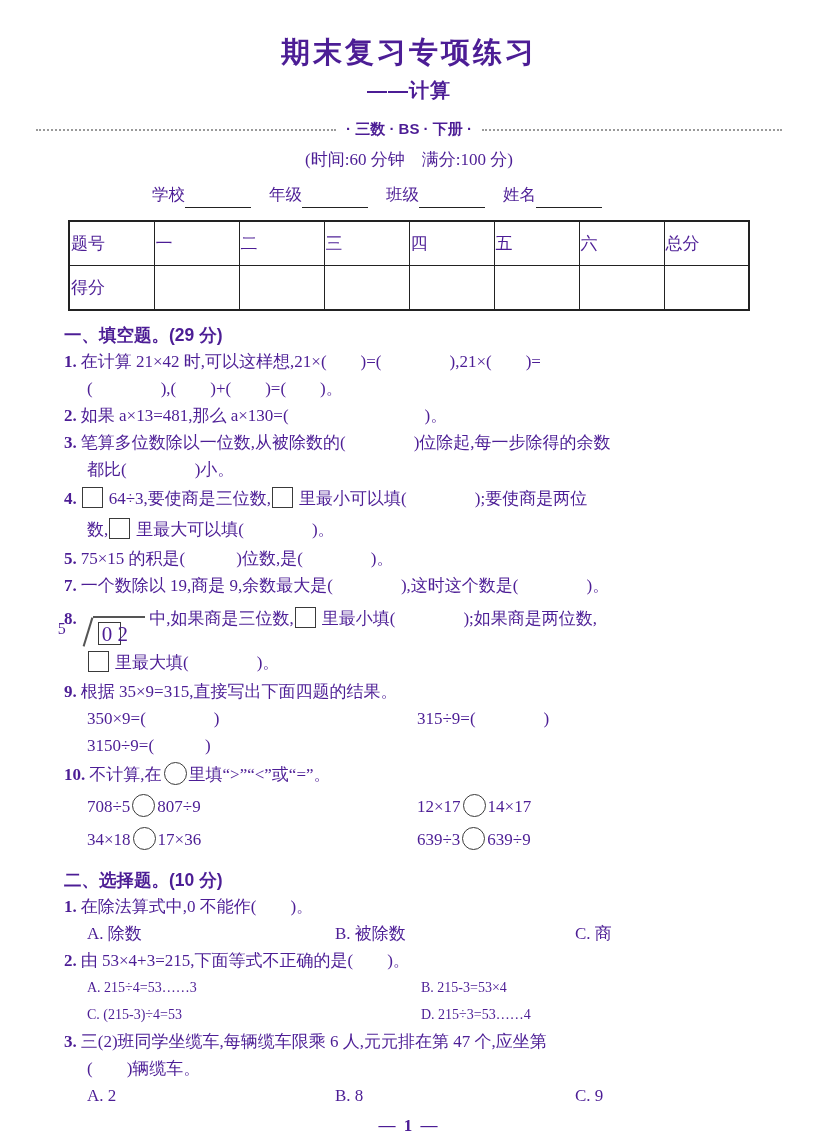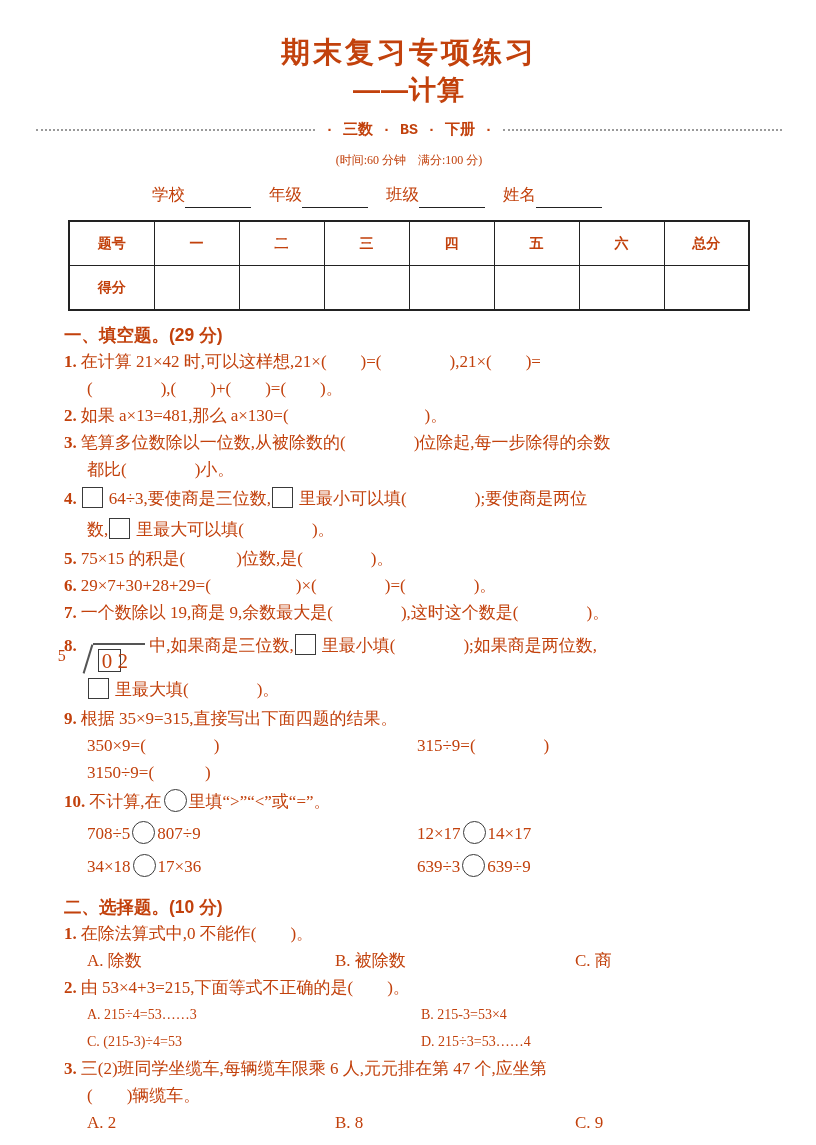--- a/index.html
+++ b/index.html
@@ -1,79 +1,79 @@
 <!DOCTYPE html>
 <html><head>
 <meta charset="utf-8">
 <style>
   html,body { margin:0; padding:0; background:#e8e8e8; }
   .sheet {
     position:relative;
     width:816px; height:1145px;
     margin:0 auto;
     background:#ffffff;
-    color:#c2410c;
+    color:#4c1d95;
     font-family:"Liberation Serif","DejaVu Serif",serif;
     overflow:hidden;
     box-sizing:border-box;
   }
   .content { padding:0 62px 0 64px; }
 
   
   .title1 {
     padding-top:36px;
     text-align:center;
     font-family:"Liberation Sans","DejaVu Sans",sans-serif;
     font-weight:bold;
     font-size:29px; line-height:32px;
     letter-spacing:3px;
   }
   .title2 {
     margin-top:7px;
     text-align:center;
     font-family:"Liberation Sans","DejaVu Sans",sans-serif;
     font-weight:bold;
-    font-size:27px; line-height:30px;
+    font-size:20px; line-height:30px;
     letter-spacing:1px;
   }
   .divider {
     margin:15px -28px 0 -28px;
     display:flex; align-items:center;
   }
   .divider .line { flex:1; border-top:2px dotted #9a9a9a; height:0; }
   .divider .edition {
     padding:0 10px;
-    font-family:Liberation Mono, monospace;
+    font-family:Liberation Sans, sans-serif;
     font-weight:bold;
     font-size:15px; white-space:nowrap;text-align:center;
   }
-  .meta { margin-top:10px; text-align:center; font-size:12px; line-height:22px; }
+  .meta { margin-top:10px; text-align:center; font-size:17px; line-height:22px; }
 
   .infoline {
     margin:11px 0 0 88px;
     display:flex; gap:18px;
     font-size:16.5px; line-height:26px;
   }
   .infoline .field { display:flex; align-items:flex-end; }
   .blankline {
     display:inline-block; width:66px; height:20px;
     border-bottom:1.2px solid #222;
   }
 
   
   table.score {
     width:682px; margin:12px auto 0 auto;
     border-collapse:collapse; table-layout:fixed;
     border:2px solid #222;
   }
   table.score td {
     border:1.2px solid #222;
-    height:41px; text-align:center; vertical-align:middle;
-    font-family:"Liberation Sans","DejaVu Sans",sans-serif;
-    font-size:14px; font-weight:bold;
+    height:41px; vertical-align:middle;
+    font-family:"Liberation Sans","DejaVu Sans",sans-serif;
+    font-size:17px; font-weight:normal;
   }
 
   
   .sec-heading {
     margin-top:11px;
     font-family:"Liberation Sans","DejaVu Sans",sans-serif;
     font-weight:bold;
     font-size:17.5px; line-height:26px;
   }
   .qline { font-size:17px; line-height:27px; padding-left:23px; text-indent:-23px; }
@@ -183,21 +183,20 @@
     <div class="qline"><b class="qno">2.</b><span>如果 a×13=481,那么 a×130=(        )。</span></div>
 
     <div class="qline"><b class="qno">3.</b><span>笔算多位数除以一位数,从被除数的(    )位除起,每一步除得的余数</span></div>
     <div class="qline cont"><span>都比(    )小。</span></div>
 
     <div class="qline tall"><b class="qno">4.</b><span><span class="seg-box"></span><span>64÷3,要使商是三位数,</span><span class="seg-box"></span><span>里最小可以填(    );要使商是两位</span></span></div>
     <div class="qline cont tall"><span><span>数,</span><span class="seg-box"></span><span>里最大可以填(    )。</span></span></div>
 
     <div class="qline"><b class="qno">5.</b><span>75×15 的积是(   )位数,是(    )。</span></div>
 
-    <div class="qline"><b class="qno">6.</b><span>29×7+30+28+29=(     )×(    )=(    )。</span></div>
 
     <div class="qline"><b class="qno">7.</b><span>一个数除以 19,商是 9,余数最大是(    ),这时这个数是(    )。</span></div>
 
     <div class="qline ldline"><b class="qno">8.</b><span><span class="ld">
             <span class="ld-divisor">5</span>
             <span class="ld-slash"></span>
             <span class="ld-dividend">
               <span class="seg-box"></span>
               <span>0 2</span>
             </span>

